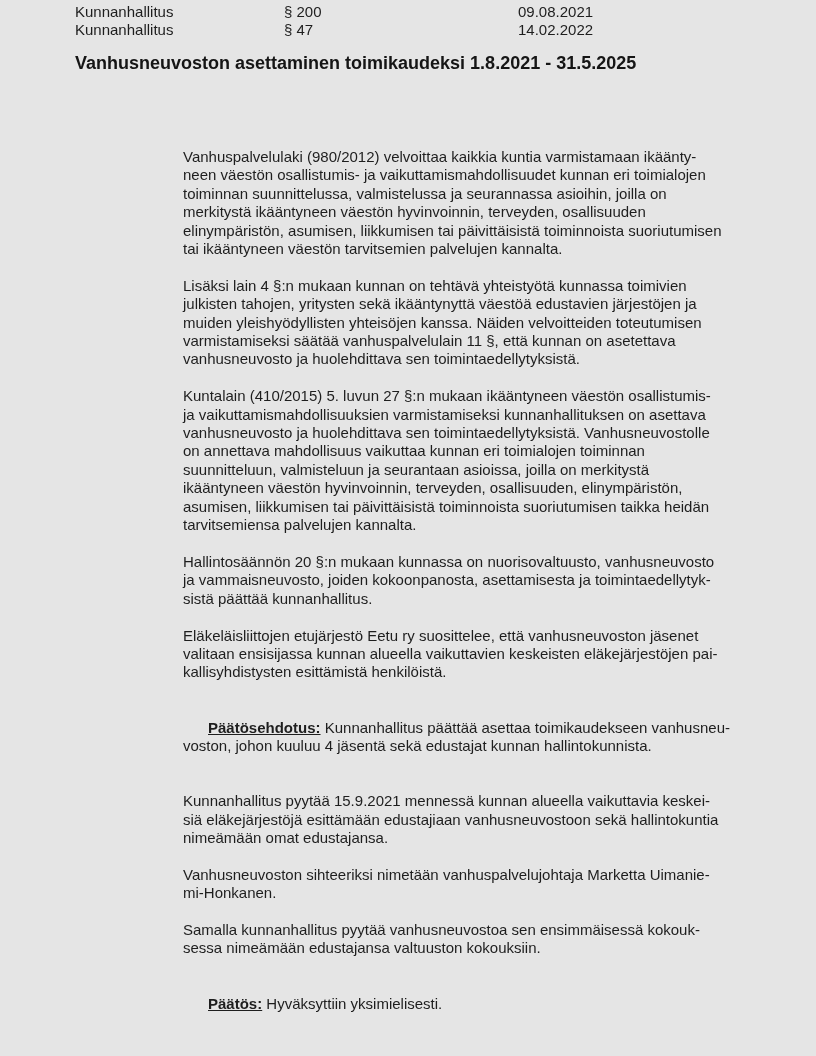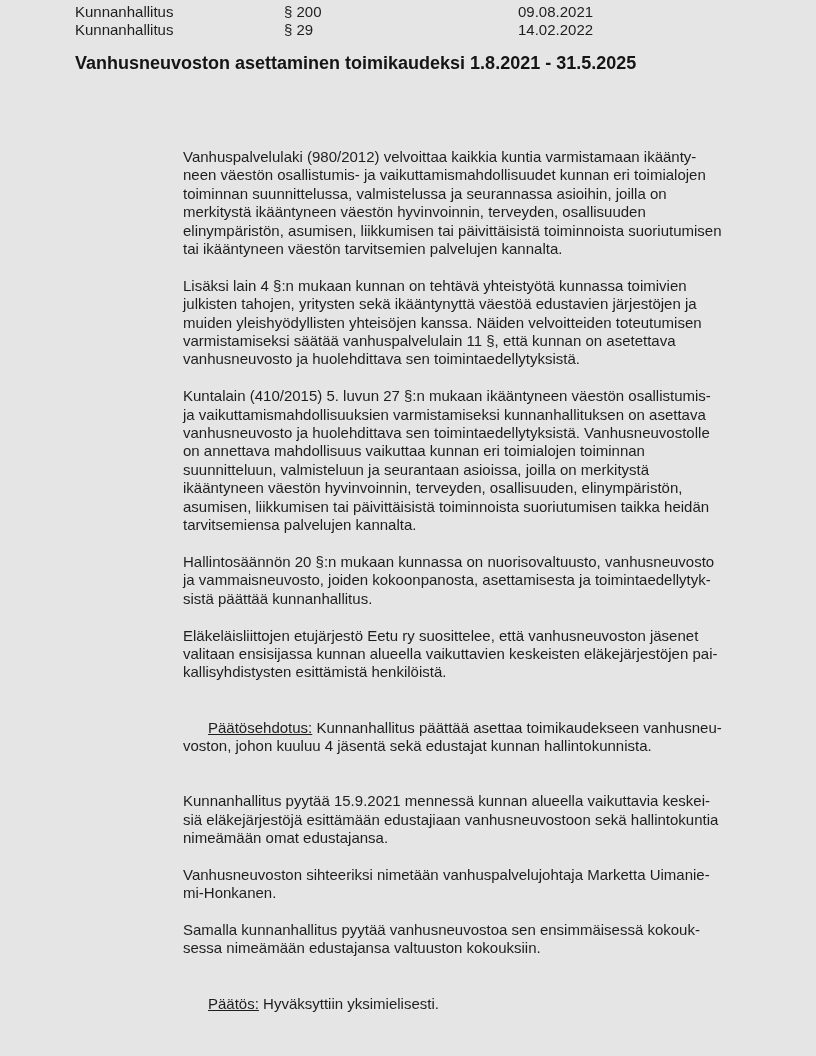--- a/index.html
+++ b/index.html
@@ -51,37 +51,37 @@
     width: 645px;
     font-size: 15px;
     line-height: 18.4px;
     margin-left: 18px;
   }
   .body-col p {
     margin: 0 0 18.4px 0;
     white-space: pre;
   }
   .lead {
-    font-weight: normal;
+    font-weight: bold;
     text-decoration: underline;
   }
 </style>
 </head>
 <body>
 
 <div class="page">
 
   <div>
     <span class="hdr-cell hdr-organ row1">Kunnanhallitus</span>
     <span class="hdr-cell hdr-section row1">§ 200</span>
     <span class="hdr-cell hdr-date row1">09.08.2021</span>
   </div>
   <div>
     <span class="hdr-cell hdr-organ row2">Kunnanhallitus</span>
-    <span class="hdr-cell hdr-section row2">§ 29</span>
+    <span class="hdr-cell hdr-section row2">§ 47</span>
     <span class="hdr-cell hdr-date row2">14.02.2022</span>
   </div>
 
   <div class="doc-title">Vanhusneuvoston asettaminen toimikaudeksi 1.8.2021 - 31.5.2025</div>
 
   <div class="body-col">
     <p>Vanhuspalvelulaki (980/2012) velvoittaa kaikkia kuntia varmistamaan ikäänty-
 neen väestön osallistumis- ja vaikuttamismahdollisuudet kunnan eri toimialojen
 toiminnan suunnittelussa, valmistelussa ja seurannassa asioihin, joilla on
 merkitystä ikääntyneen väestön hyvinvoinnin, terveyden, osallisuuden

